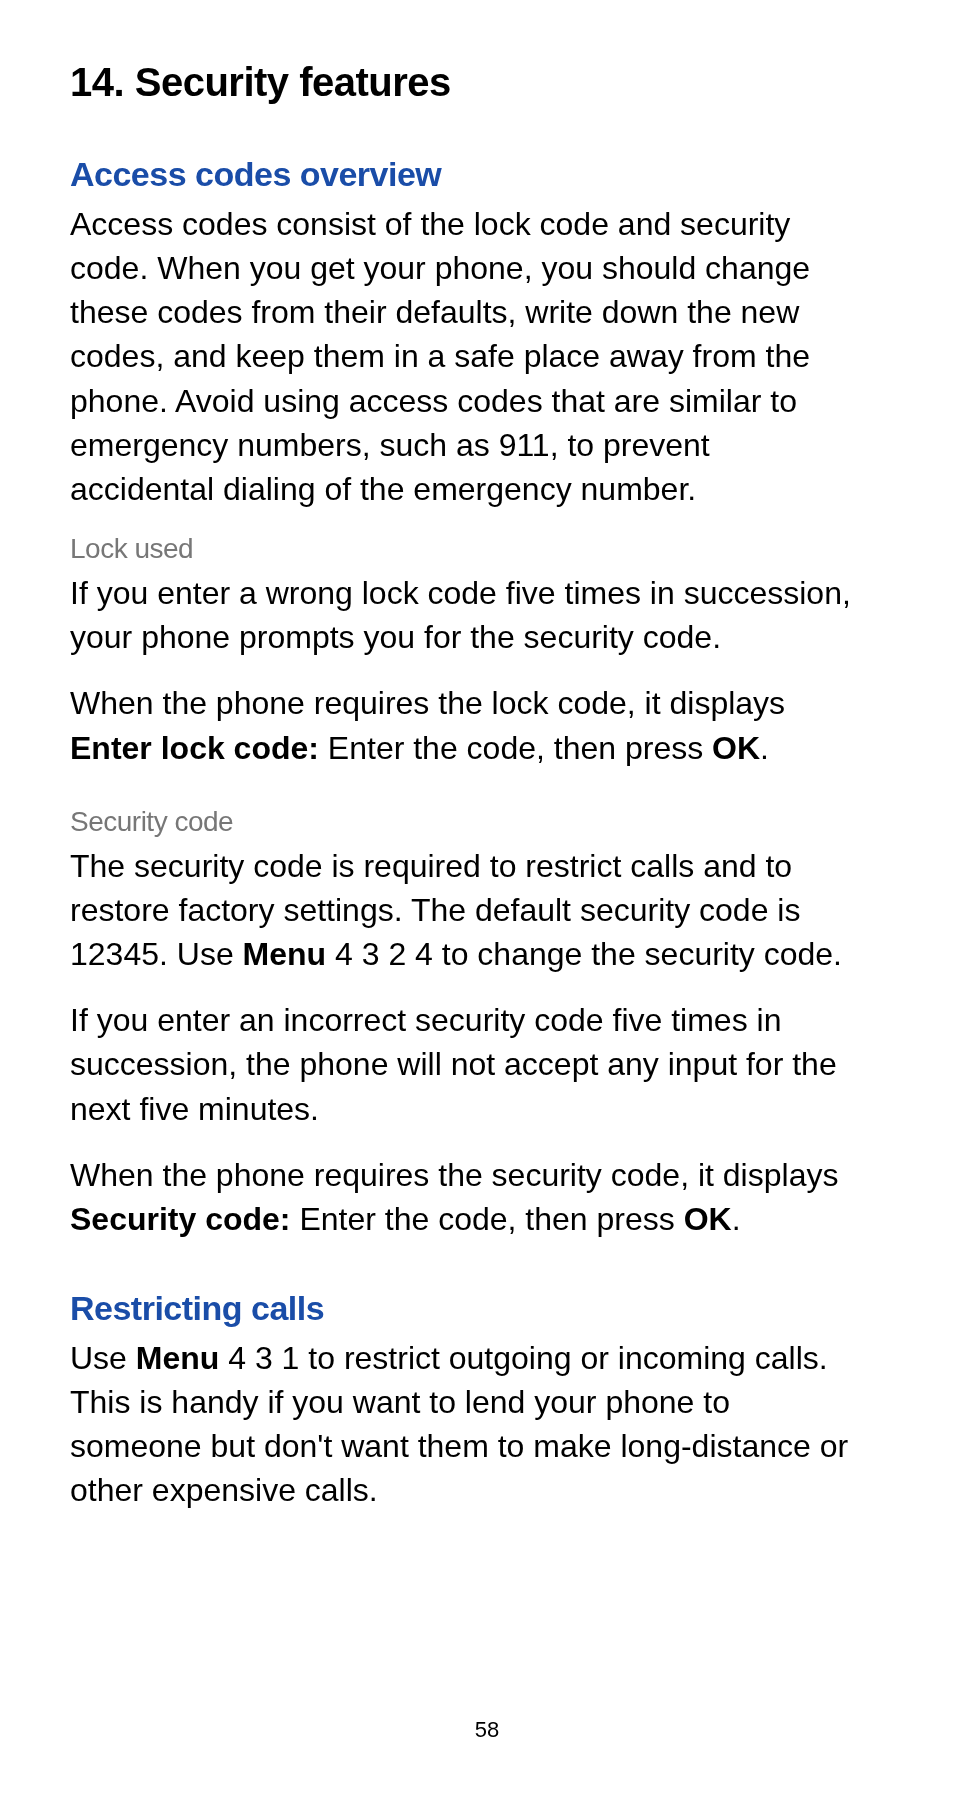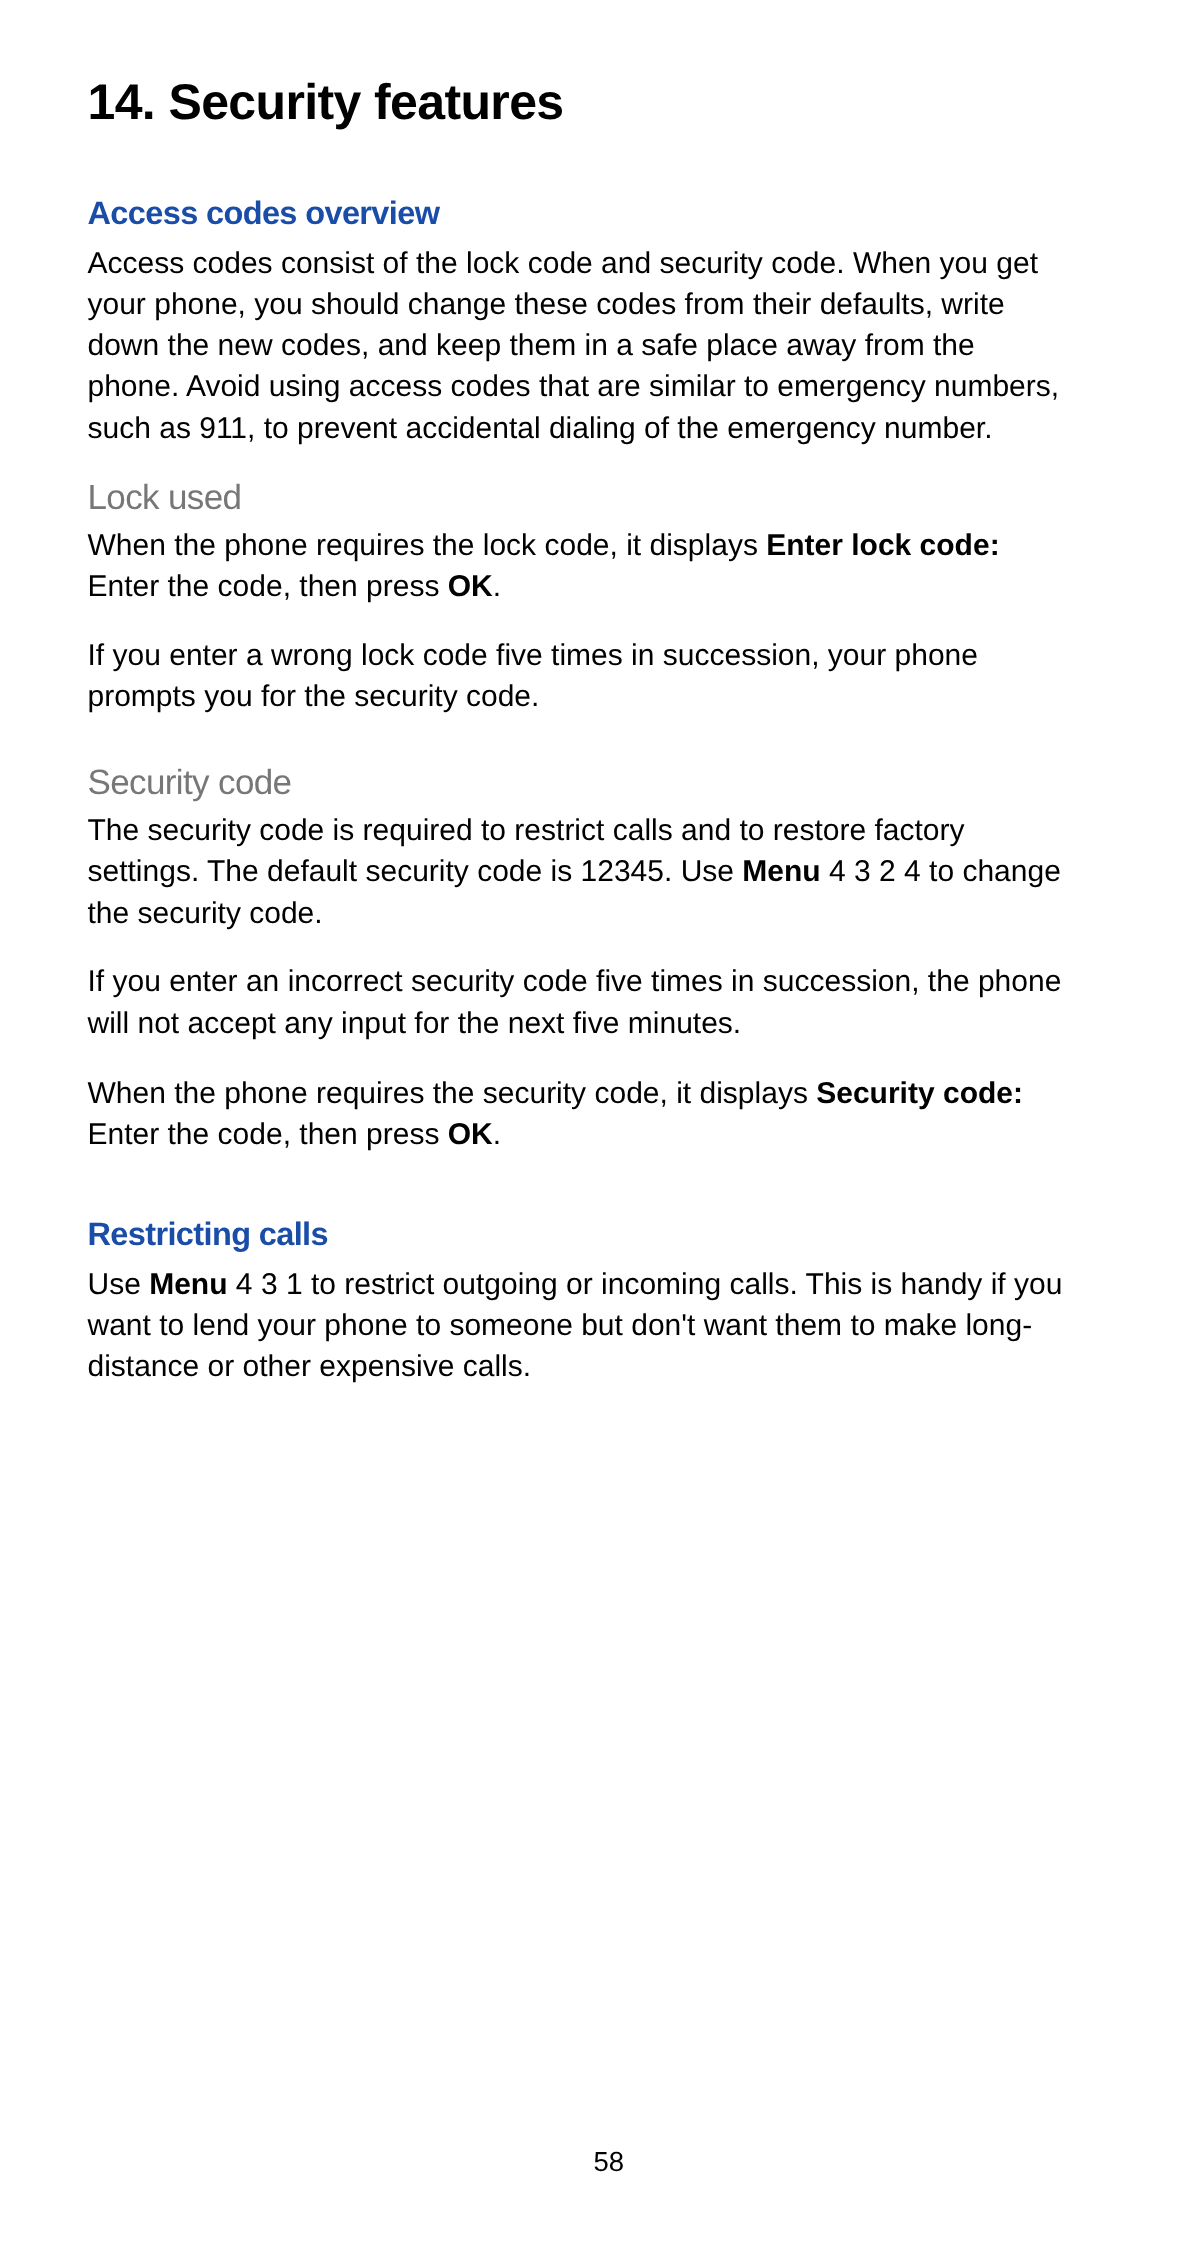--- a/index.html
+++ b/index.html
@@ -17,35 +17,35 @@
     padding: 60px 100px 0 70px;
     box-sizing: border-box;
   }
   h1 {
     font-size: 40px;
     font-weight: bold;
     margin: 0 0 50px 0;
     letter-spacing: -0.5px;
   }
   h2 {
-    font-size: 26px;
+    font-size: 34px;
     font-weight: bold;
     color: #1a4da8;
     margin: 0 0 8px 0;
     letter-spacing: -0.5px;
   }
   h3 {
     font-size: 28px;
     font-weight: normal;
     color: #777;
     margin: 0 0 6px 0;
     letter-spacing: -0.5px;
   }
   p {
-    font-size: 24px;
+    font-size: 32px;
     line-height: 1.38;
     margin: 0 0 22px 0;
     color: #000;
   }
   .section {
     margin-bottom: 48px;
   }
   .subsection {
     margin-bottom: 36px;
   }
@@ -66,22 +66,22 @@
 
 <div class="page">
   <h1><span>14.</span> <span>Security features</span></h1>
 
   <div class="section">
     <h2>Access codes overview</h2>
     <p>Access codes consist of the lock code and security code. When you get your phone, you should change these codes from their defaults, write down the new codes, and keep them in a safe place away from the phone. Avoid using access codes that are similar to emergency numbers, such as 911, to prevent accidental dialing of the emergency number.</p>
 
     <div class="subsection">
       <h3>Lock used</h3>
+      <p>If you enter a wrong lock code five times in succession, your phone prompts you for the security code.</p>
       <p><span>When the phone requires the lock code, it displays </span><b>Enter lock code:</b><span>  Enter the code, then press </span><b>OK</b><span>.</span></p>
-      <p>If you enter a wrong lock code five times in succession, your phone prompts you for the security code.</p>
     </div>
 
     <div class="subsection">
       <h3>Security code</h3>
       <p><span>The security code is required to restrict calls and to restore factory settings. The default security code is 12345. Use </span><b>Menu</b><span> 4 3 2 4 to change the security code.</span></p>
       <p>If you enter an incorrect security code five times in succession, the phone will not accept any input for the next five minutes.</p>
       <p><span>When the phone requires the security code, it displays </span><b>Security code:</b><span>  Enter the code, then press </span><b>OK</b><span>.</span></p>
     </div>
   </div>
 

